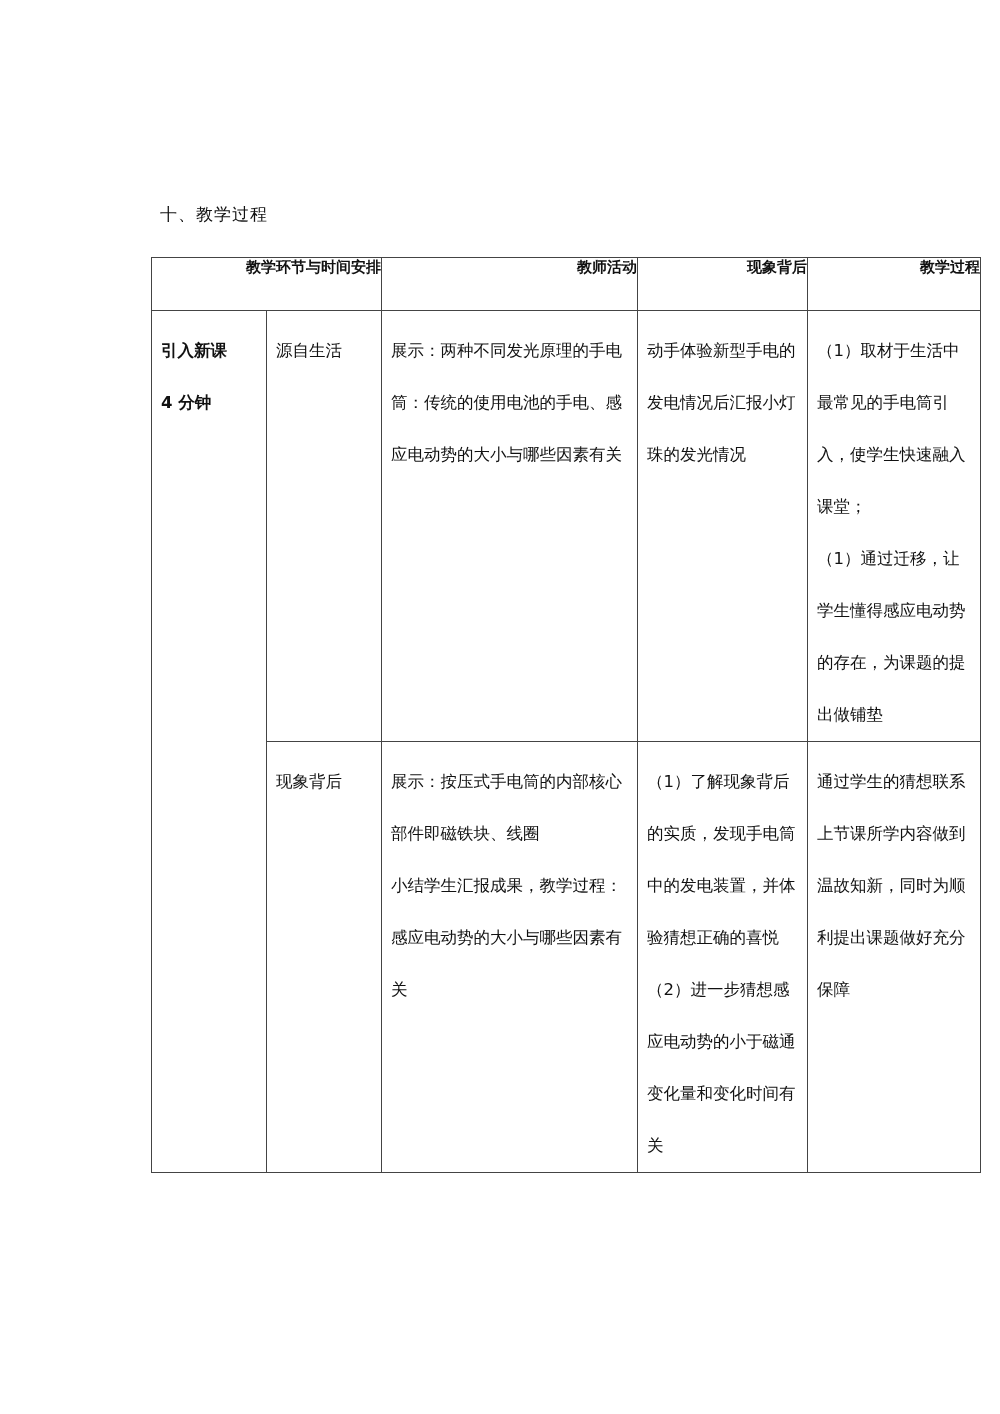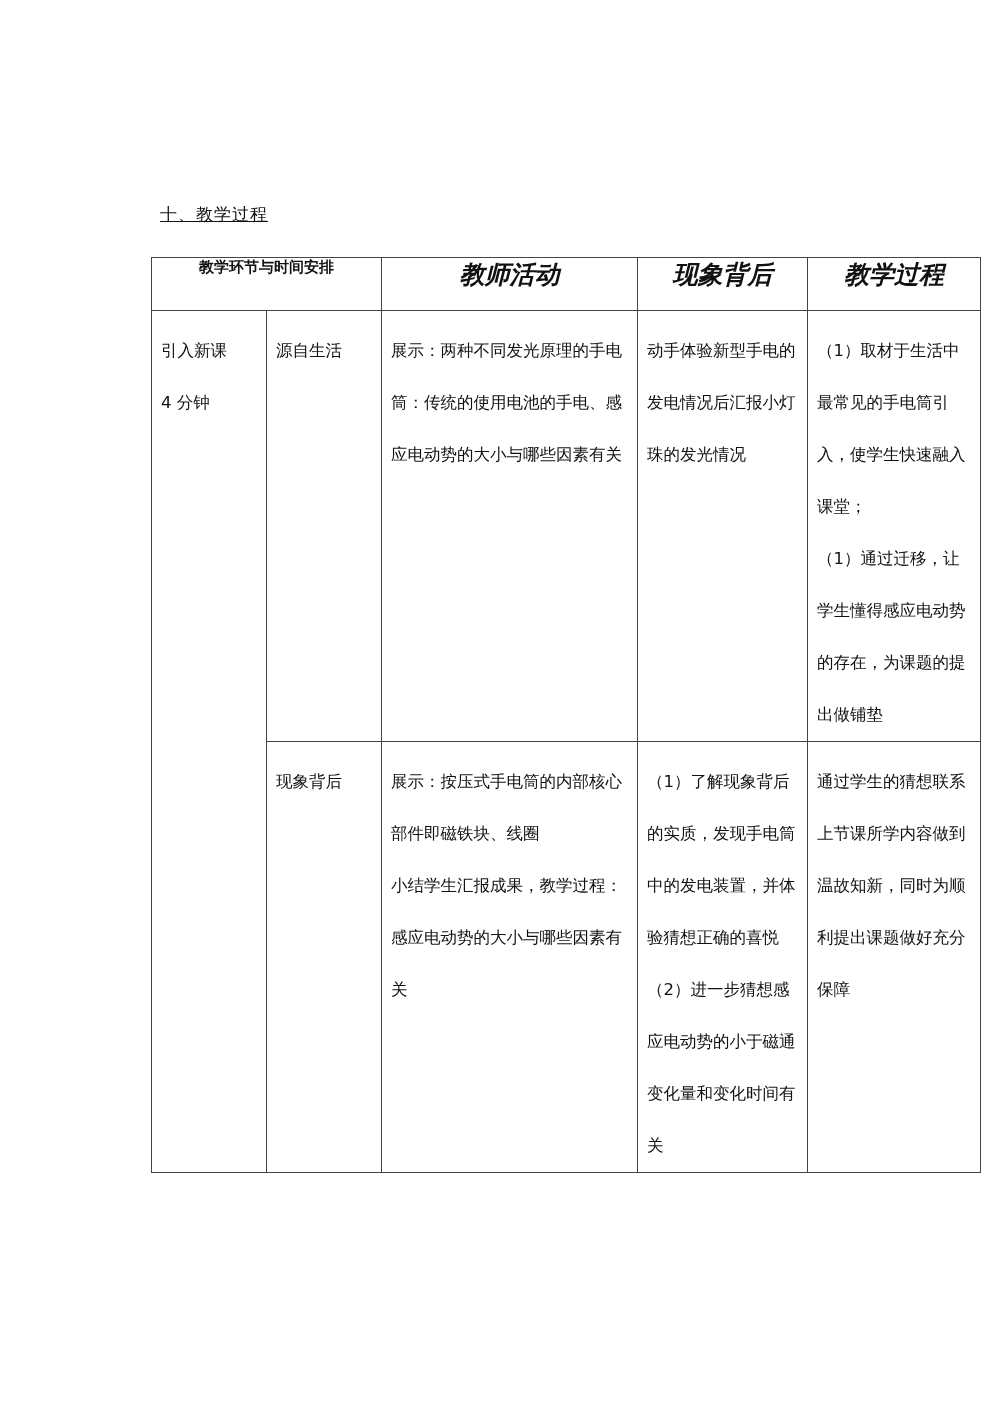--- a/index.html
+++ b/index.html
@@ -1,26 +1,26 @@
 <!DOCTYPE html>
 <html><head>
 <meta charset="utf-8">
 <style>
   html, body { margin: 0; padding: 0; background: #ffffff; }
   body { width: 1000px; height: 1414px; position: relative; overflow: hidden;
          font-family: "DejaVu Sans", "Liberation Sans", sans-serif; color: #111; }
-  .section-title { position: absolute; left: 160px; top: 203px; font-size: 17px; letter-spacing: 1px; text-decoration: underline; }
+  .section-title { position: absolute; left: 160px; top: 203px; font-size: 17px; letter-spacing: 1px; }
   table.lesson { position: absolute; left: 151px; top: 257px; border-collapse: collapse; table-layout: fixed; width: 829px; }
   table.lesson td { border: 1.5px solid #444; vertical-align: top; padding: 0; }
-  .hdr td { height: 52px; vertical-align: middle; text-align: center; font-weight: bold; }
+  .hdr td { height: 52px; vertical-align: middle; text-align: right; font-weight: bold; }
   .hdr .h-small { font-size: 15px; }
-  .hdr .h-big { font-size: 25px; font-style: italic; }
+  .hdr .h-big { font-size: 15px; }
   .cell-text { padding: 14px 8px 0 9px; font-size: 16.5px; line-height: 52px; }
   .cell-text p { margin: 0; }
-  .bold { font-weight: normal; }
+  .bold { font-weight: bold; }
   .row1 td { height: 418px; }
   .row2 td { height: 420px; margin-left: 36px; }
 </style>
 </head>
 <body>
 
 <div class="section-title">十、教学过程</div>
 
 <table class="lesson">
   <colgroup>

